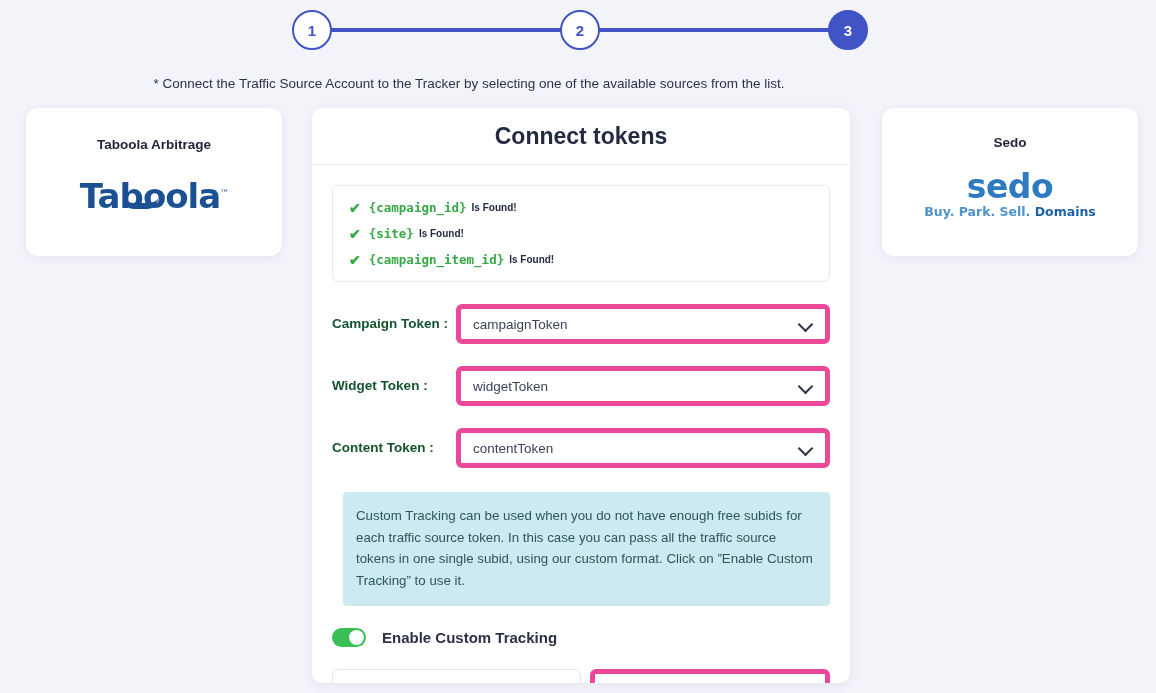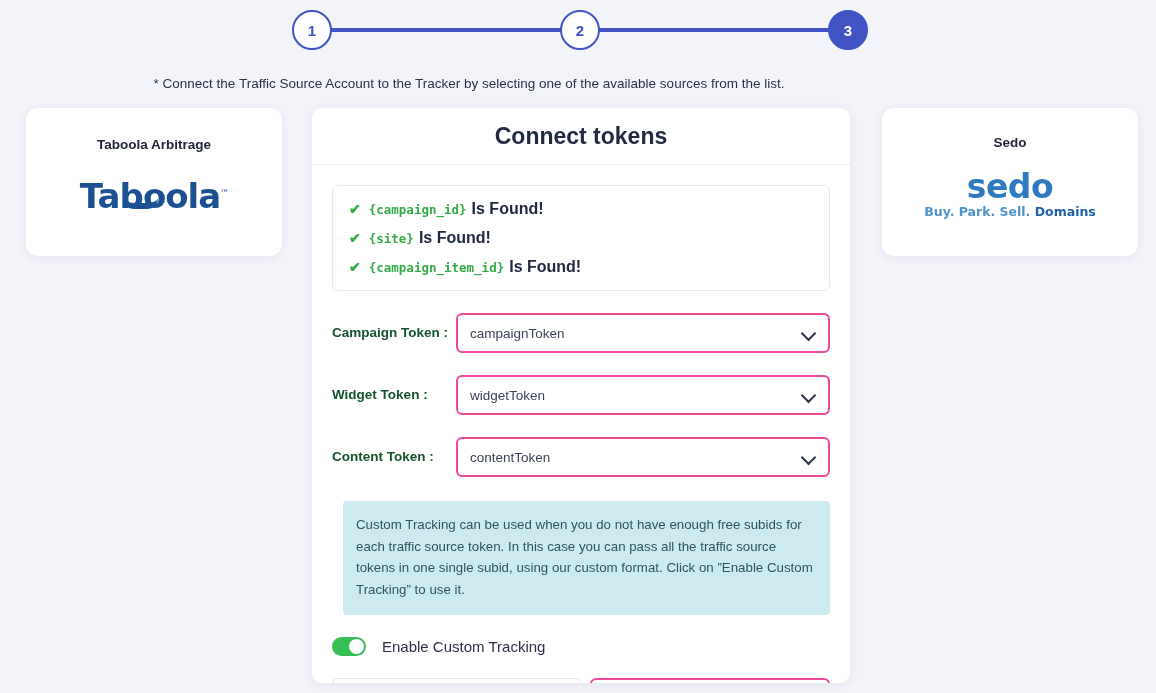--- a/index.html
+++ b/index.html
@@ -186,42 +186,42 @@
   .token-name {
     font-family: "DejaVu Sans Mono", monospace;
     color: #35aa47;
     font-size: 12.5px;
     font-weight: bold;
     margin-right: 5px;
   }
   .found-text {
     color: #222a42;
     font-weight: bold;
-    font-size: 16px;
+    font-size: 10px;
   }
 
   
   .field-row {
     display: flex;
     align-items: center;
     margin-top: 22px;
   }
   .field-label {
     width: 124px;
     flex: 0 0 124px;
     font-size: 13.5px;
     font-weight: bold;
     color: #14532d;
     line-height: 1.55;
     padding-right: 6px;
   }
   .select-box {
     flex: 1 1 auto;
     height: 40px;
-    border: 2px solid #ec4899;
+    border: 5px solid #ec4899;
     border-radius: 6px;
     background: #ffffff;
     display: flex;
     align-items: center;
     padding: 0 12px 0 12px;
     font-size: 13.5px;
     color: #3d4358;
     position: relative;
     cursor: pointer;
   }
@@ -254,20 +254,21 @@
     font-size: 13.3px;
     line-height: 1.62;
     margin-left: 11px;
   }
 
   
   .toggle-row {
     display: flex;
     align-items: center;
     margin-top: 22px;
+    font-weight: bold;
   }
   .toggle {
     width: 34px;
     height: 19px;
     border-radius: 12px;
     background: #38bf55;
     position: relative;
     flex: 0 0 34px;
     cursor: pointer;
   }

